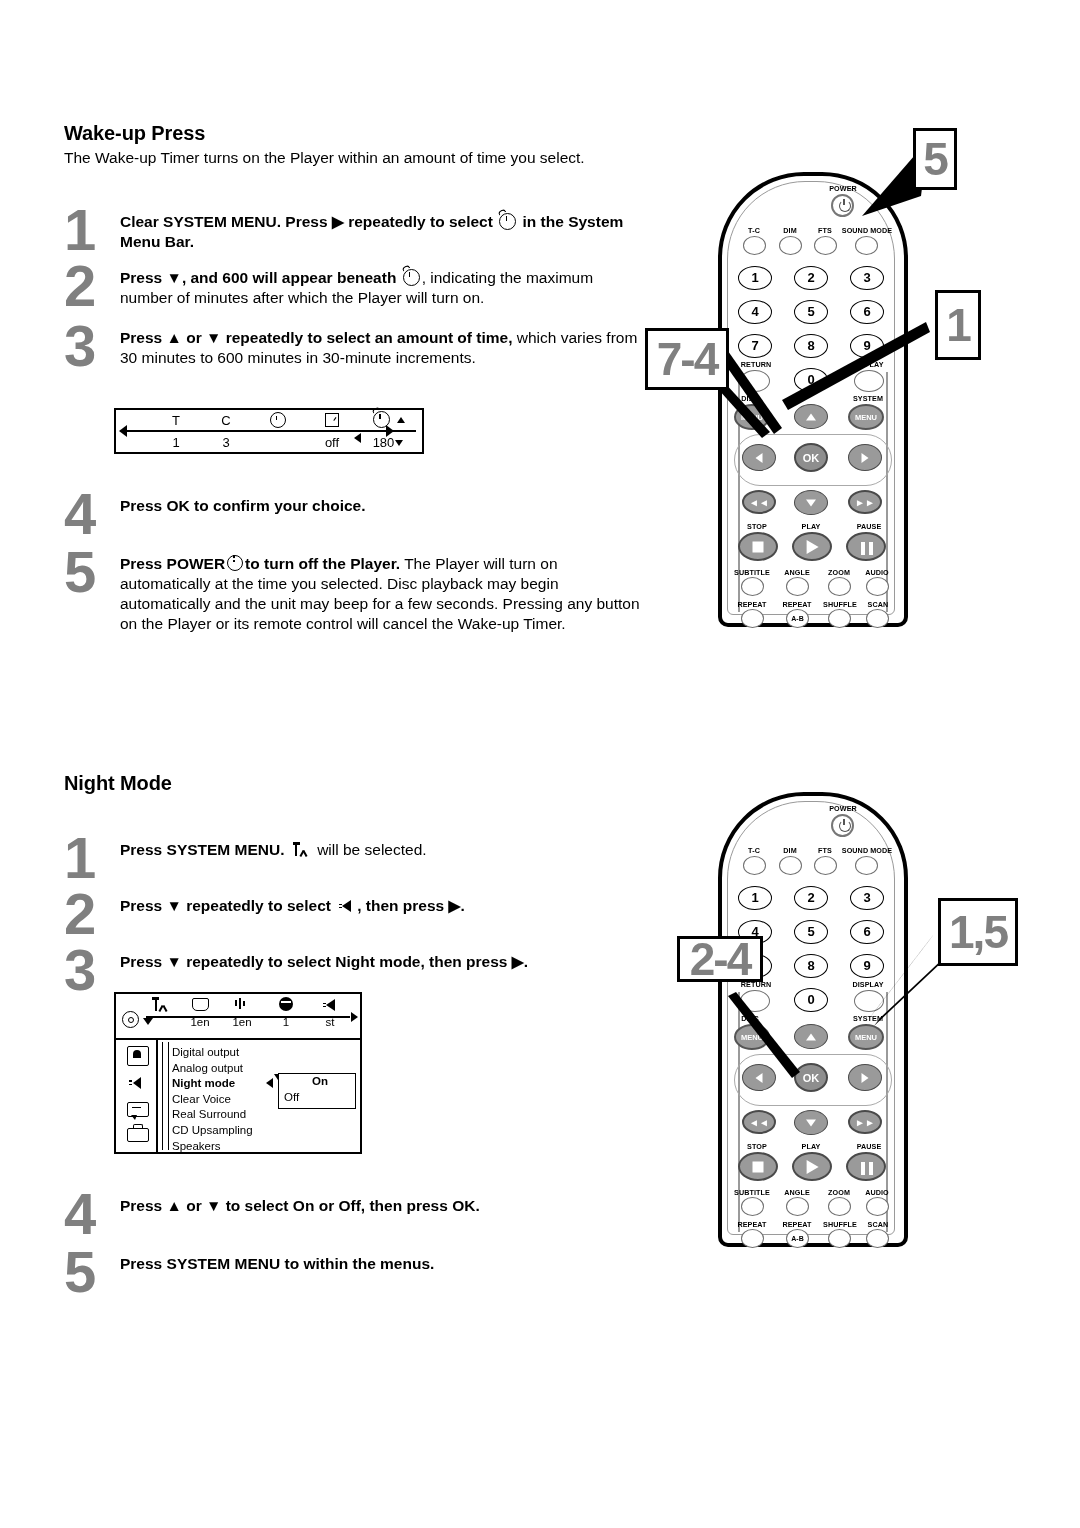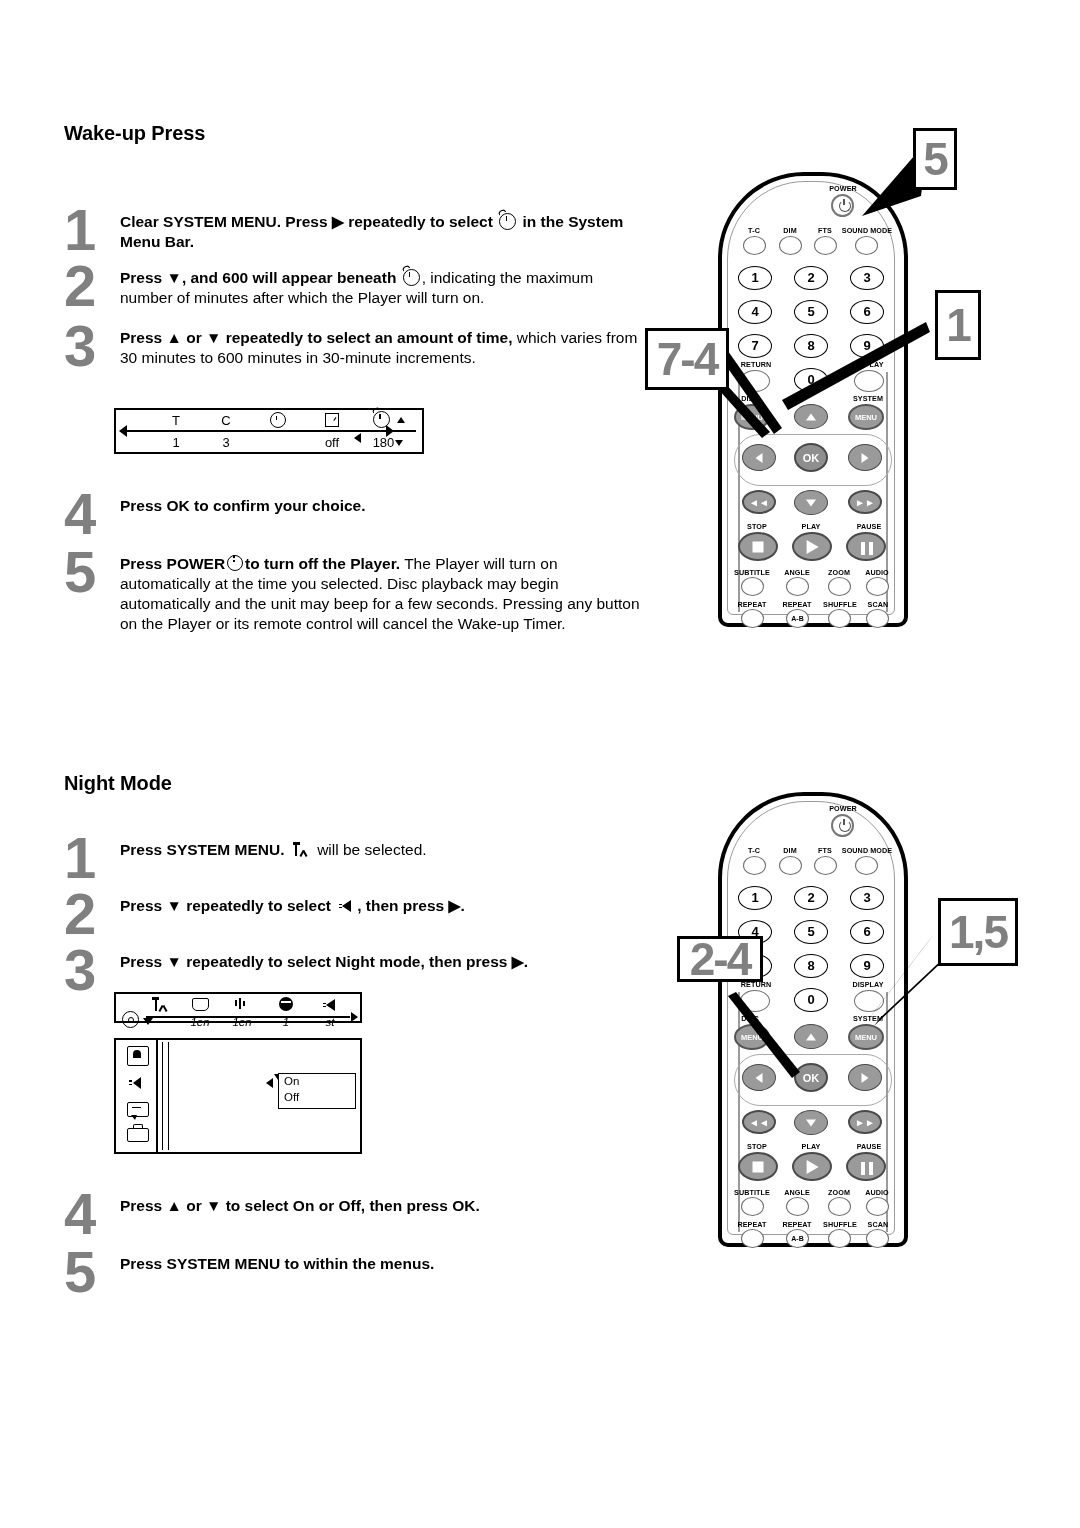--- a/index.html
+++ b/index.html
@@ -193,21 +193,21 @@
   }
   .osd-list div.sel{font-weight:bold;}
   .osd-scroll{
     position:absolute;left:44px;top:2px;bottom:2px;width:5px;
     border-left:1.5px solid #000;border-right:1.5px solid #000;
   }
   .osd-sub{
     position:absolute;border:1.6px solid #000;background:#fff;box-sizing:border-box;
   }
   .osd-sub div{font-size:11.5px;line-height:15.5px;padding-left:5px;}
-  .osd-sub div.sel{font-weight:normal;}
+  .osd-sub div.sel{font-weight:bold;margin-left:28px;}
   .osd-lar{
     position:absolute;
     width:0;height:0;border-top:5px solid transparent;border-bottom:5px solid transparent;
     border-right:7px solid #000;
   }
 
   
   .si{position:absolute;left:11px;width:20px;height:18px;}
   .si-pic{border:1.6px solid #000;border-radius:2px;}
   .si-pic::after{
@@ -365,20 +365,21 @@
   }
   .ptr{position:absolute;z-index:5;}
 </style>
 </head>
 <body>
 
 <div class="page">
 
 
   <div class="sec-head" style="left:64px;top:122px;">Wake-up Press</div>
+  <div class="sec-intro" style="left:64px;top:148px;width:560px;">The Wake-up Timer turns on the Player within an amount of time you select.</div>
 
   <div class="step" style="left:64px;top:206px;width:570px;">
     <div class="step-num">1</div>
     <div class="step-body">
       <b><span>Clear SYSTEM MENU. Press</span>
       <span>▶</span>
       <span>repeatedly to select</span></b>
       <span class="g-timer"></span>
       <b><span>in the System Menu Bar.</span></b>
     </div>
@@ -478,21 +479,21 @@
 
   <div class="step" style="left:64px;top:946px;width:575px;">
     <div class="step-num">3</div>
     <div class="step-body">
       <b><span>Press ▼ repeatedly to select Night mode, then press ▶.</span></b>
     </div>
   </div>
 
   <div class="osd" style="left:114px;top:992px;width:250px;height:162px;">
 
-    <div class="osd-bar" style="width:248px;height:31px;font-style:italic;">
+    <div class="osd-bar" style="width:248px;height:48px;">
       <div class="axis"></div>
       <div class="axis-ar"></div>
       <div class="down-ar"></div>
 
       <div style="position:absolute;left:6px;top:17px;width:18px;height:18px;">
         <span style="position:absolute;left:0;top:0;width:15px;height:15px;border:1.5px solid #000;border-radius:50%;"></span>
         <span style="position:absolute;left:5.5px;top:5.5px;width:4px;height:4px;border:1.2px solid #000;border-radius:50%;"></span>
       </div>
 
       <div class="osd-icon" style="left:26px;top:3px;width:36px;">
@@ -534,20 +535,29 @@
             <span class="b2"></span>
           </div>
         <div class="si si-bub" style="top:62px;">
             <span class="ln"></span>
           </div>
         <div class="si si-case" style="top:88px;"></div>
       </div>
 
       <div class="osd-scroll" style="left:46px;"></div>
 
+      <div class="osd-list" style="left:56px;top:5px;">
+        <div>Digital output</div>
+        <div>Analog output</div>
+        <div class="sel">Night mode</div>
+        <div>Clear Voice</div>
+        <div>Real Surround</div>
+        <div>CD Upsampling</div>
+        <div>Speakers</div>
+      </div>
 
       <div class="osd-lar" style="left:150px;top:38px;"></div>
       <div style="position:absolute;left:158px;top:34px;width:0;height:0;border-left:4px solid transparent;border-right:4px solid transparent;border-top:6px solid #000;"></div>
 
       <div class="osd-sub" style="left:162px;top:33px;width:78px;height:36px;">
         <div class="sel">On</div>
         <div>Off</div>
       </div>
     </div>
   </div>

